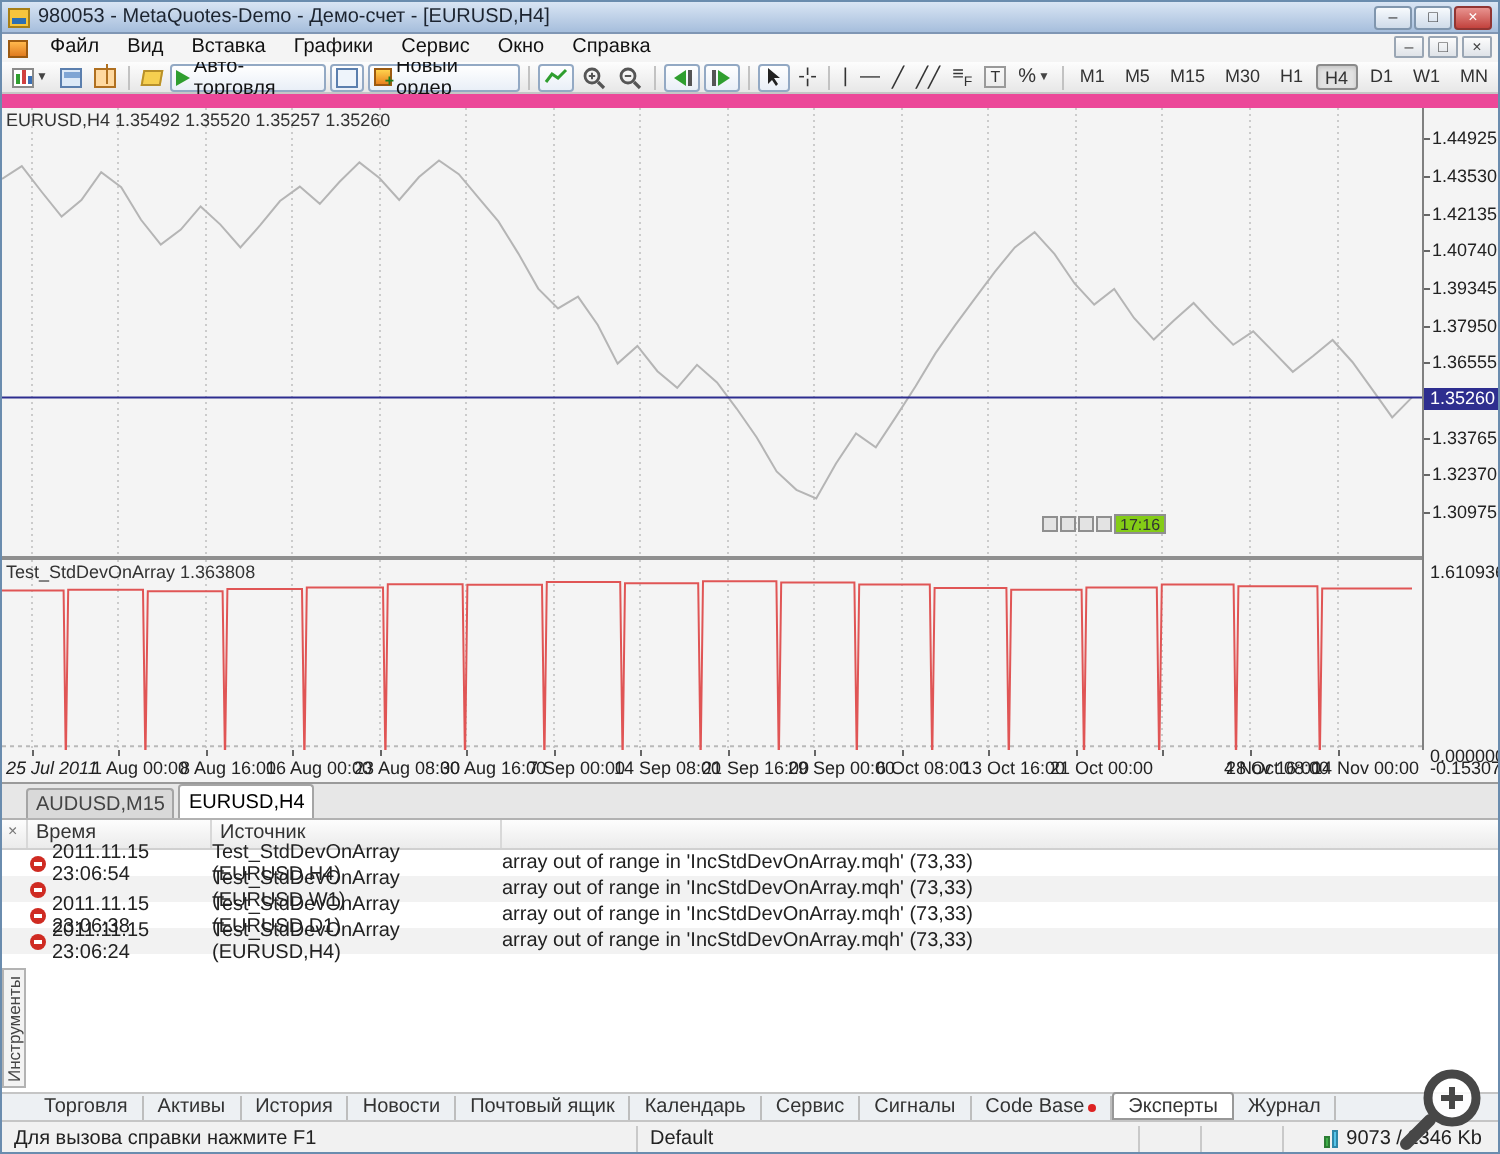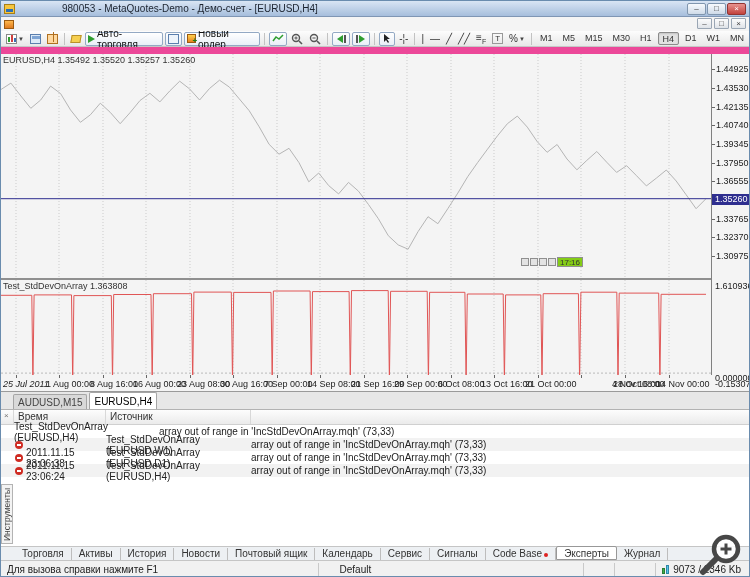--- a/index.html
+++ b/index.html
@@ -1,21 +1,21 @@
 <!DOCTYPE html>
 <html><head>
 <meta charset="utf-8">
 <style>
   html,body{margin:0;padding:0;background:#9aa7b4;}
   *{box-sizing:border-box;}
   .win{position:relative;width:750px;height:577px;background:#f0f0f0;overflow:hidden;
        font-family:"Liberation Sans",sans-serif;color:#111;border:1px solid #6a8cae;}
   
   .titlebar{height:16px;background:linear-gradient(#d9e5f4,#a6bedc);border-bottom:1px solid #7f96b4;
-            display:flex;align-items:center;padding:0 3px;font-size:10px;color:#1c2430;gap:43px;}
+            display:flex;align-items:center;padding:0 3px;font-size:10px;color:#1c2430;}
   .appicon{width:11px;height:10px;margin-right:4px;background:#f6c53d;border:1px solid #a87f16;position:relative;}
   .appicon::after{content:"";position:absolute;left:1px;top:4px;width:7px;height:3px;background:#2d6fb2;}
   .cap-btns{margin-left:auto;display:flex;gap:1px;}
   .cap{width:19px;height:12px;border:1px solid #8096ae;border-radius:2px;font-size:8px;line-height:10px;
        text-align:center;background:linear-gradient(#f7fafd,#cfdbe9);color:#333;}
   .cap.close{background:linear-gradient(#e8938f,#c2423d);color:#fff;border-color:#913532;}
   
   .menubar{height:14px;display:flex;align-items:center;background:#f4f4f4;font-size:10px;position:relative;}
   .mticon{width:10px;height:9px;margin:0 4px 0 3px;background:linear-gradient(#ffb84d,#e07b1f);border:1px solid #9c5a10;}
   .menu-item{padding:0 7px;height:14px;line-height:14px;}
@@ -83,21 +83,21 @@
   
   .bottomtabs{height:14px;display:flex;align-items:center;background:#edf0f3;border-top:1px solid #c5c5c5;
               font-size:10px;color:#333;padding-left:14px;}
   .btab{padding:0 7px;border-right:1px solid #bdbdbd;height:12px;line-height:12px;white-space:nowrap;position:relative;}
   .btab.active{background:#fff;border:1px solid #989898;height:14px;line-height:13px;margin-top:-1px;border-radius:2px 2px 0 0;}
   .cbdot{display:inline-block;width:4px;height:4px;border-radius:50%;background:#d22;margin-left:2px;vertical-align:baseline;}
   
   .statusbar{height:18px;background:#f1f1f1;border-top:1px solid #c5c5c5;display:flex;align-items:center;
              font-size:10px;color:#222;}
   .scell{border-right:1px solid #c9c9c9;height:14px;line-height:14px;padding:0 6px;white-space:nowrap;}
-  .s0{width:318px;}.s1{width:251px;margin-left:15px;}.s2{width:31px;}.s3{width:41px;}
+  .s0{width:318px;}.s1{width:251px;}.s2{width:31px;}.s3{width:41px;}
   .s4{flex:1;border-right:none;display:flex;align-items:center;justify-content:flex-end;padding-right:8px;gap:4px;}
   .netbars{display:inline-flex;align-items:flex-end;gap:1px;height:9px;}
   .netbars i{display:block;width:3px;background:#3fae49;border:1px solid #2c7d34;}
   .nb1{height:6px;}.nb2{height:9px;background:#57c4e8 !important;border-color:#2e87a8 !important;}
   
   .maglens{position:absolute;left:694px;top:532px;z-index:9;}
   svg{display:block;}
 </style>
 </head>
 <body>
@@ -109,20 +109,21 @@
     <span>980053 - MetaQuotes-Demo - Демо-счет - [EURUSD,H4]</span>
     <span class="cap-btns">
       <span class="cap">–</span>
       <span class="cap">□</span>
       <span class="cap close">×</span>
     </span>
   </div>
 
   <div class="menubar">
     <span class="mticon"></span>
+    <span id="menu-items"><span class="menu-item">Файл</span><span class="menu-item">Вид</span><span class="menu-item">Вставка</span><span class="menu-item">Графики</span><span class="menu-item">Сервис</span><span class="menu-item">Окно</span><span class="menu-item">Справка</span></span>
     <span class="mdi-btns">
       <span class="mdi">–</span>
       <span class="mdi">□</span>
       <span class="mdi">×</span>
     </span>
   </div>
 
   <div class="toolbar">
     <span class="tbi">
       <span class="chicon">
@@ -351,20 +352,24 @@
 
   <div class="toolbox">
     <div class="tb-header">
       <span class="hcell hc0">×</span>
       <span class="hcell hc1">Время</span>
       <span class="hcell hc2">Источник</span>
     </div>
     <div id="log-rows">
         <div class="tb-row">
           <span class="rc0"></span>
+          <span class="rc1">
+            <span class="erricon"></span>
+            <span>2011.11.15 23:06:54</span>
+          </span>
           <span class="rc2">Test_StdDevOnArray (EURUSD,H4)</span>
           <span class="rc3">array out of range in 'IncStdDevOnArray.mqh' (73,33)</span>
         </div>
         <div class="tb-row alt">
           <span class="rc0"></span>
           <span class="rc1">
             <span class="erricon"></span>
           </span>
           <span class="rc2">Test_StdDevOnArray (EURUSD,W1)</span>
           <span class="rc3">array out of range in 'IncStdDevOnArray.mqh' (73,33)</span>

